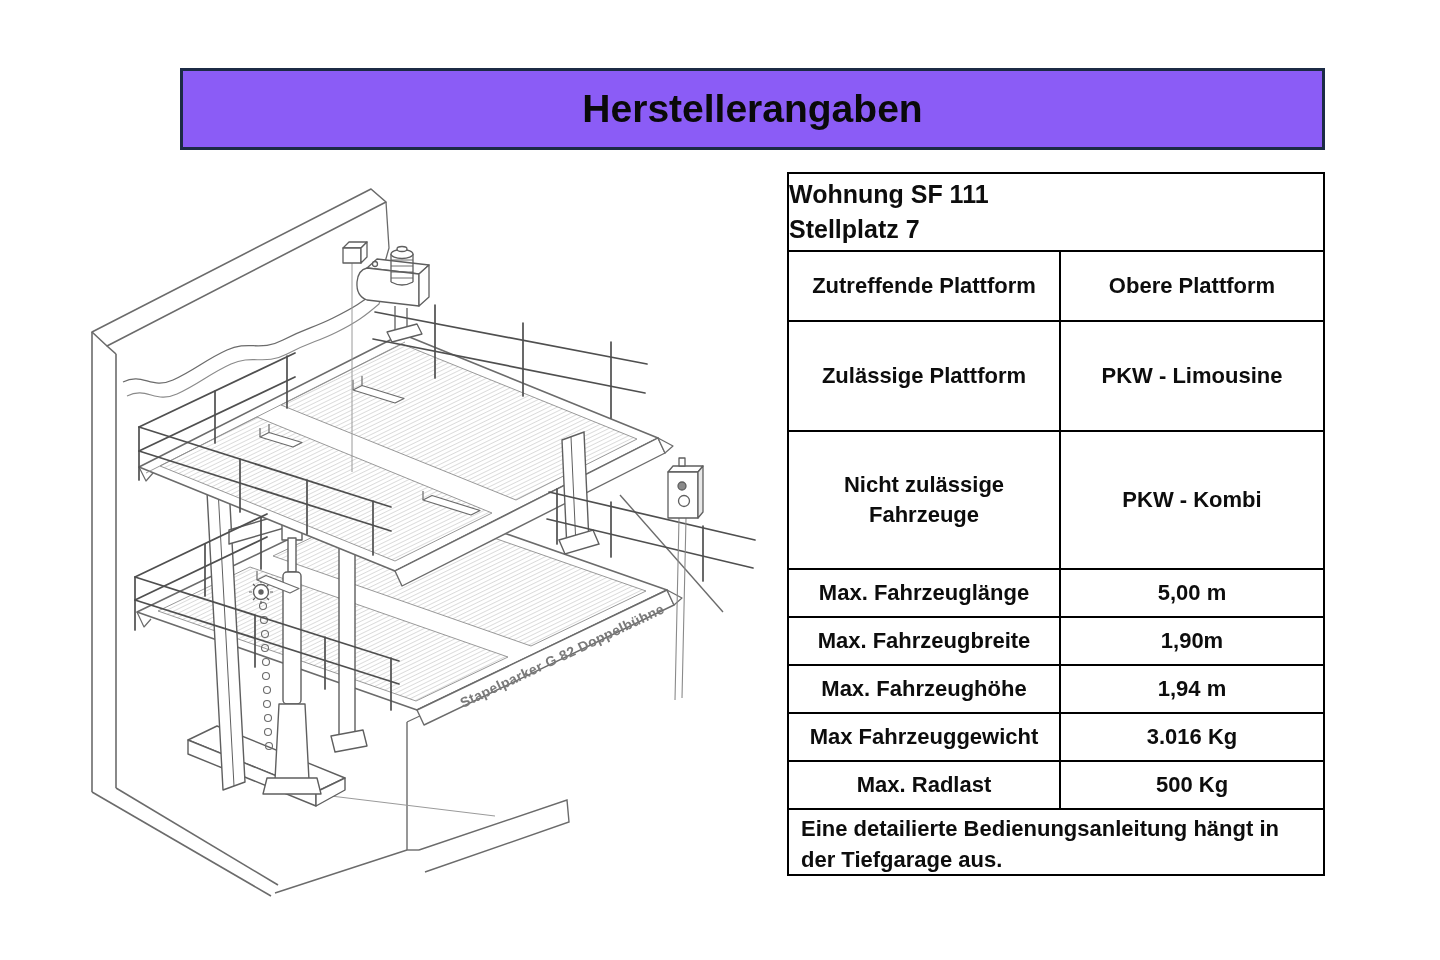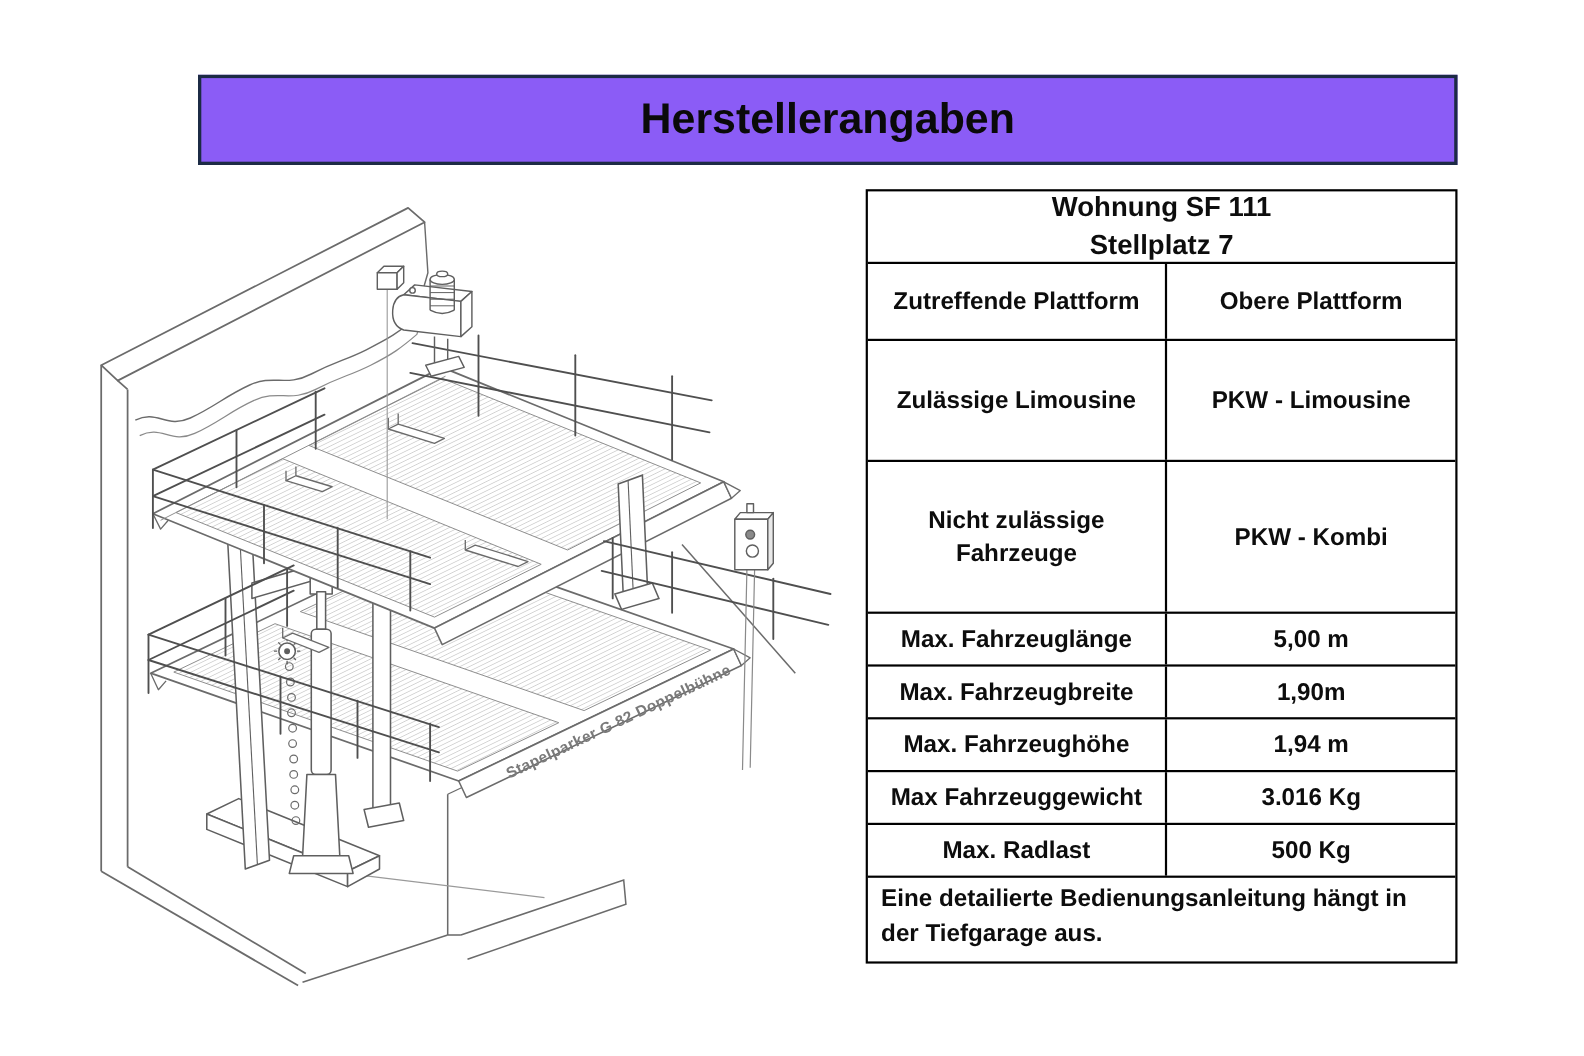--- a/index.html
+++ b/index.html
@@ -19,22 +19,22 @@
   
   .drawing-wrap{position:absolute;left:55px;top:140px;width:710px;height:760px;}
   .iso-caption{font-size:14px;fill:#7a7a7a;font-weight:bold;letter-spacing:0.4px;}
   
   .spec-table{
     position:absolute;left:787px;top:172px;width:538px;height:704px;
     border:2px solid #000;box-sizing:border-box;background:#fff;
     color:#0d0d0d;font-weight:bold;
   }
   .t-header{
-    height:64px;box-sizing:border-box;display:flex;flex-direction:column;
-    align-items:center;justify-content:center;font-size:25px;line-height:35px;
+    height:76px;box-sizing:border-box;display:flex;flex-direction:column;
+    align-items:flex-start;justify-content:center;font-size:25px;line-height:35px;
   }
   .t-row{
     display:grid;grid-template-columns:272px 1fr;box-sizing:border-box;
     border-top:2px solid #000;
   }
   .t-cell{
     display:flex;align-items:center;justify-content:center;text-align:center;
     font-size:22px;box-sizing:border-box;padding:0 8px;line-height:30px;
   }
   .t-cell.label{border-right:2px solid #000;}
@@ -228,21 +228,21 @@
 <div class="spec-table">
   <div class="t-header">
     <div>Wohnung SF 111</div>
     <div>Stellplatz 7</div>
   </div>
   <div class="t-row r0">
     <div class="t-cell label">Zutreffende Plattform</div>
     <div class="t-cell value">Obere Plattform</div>
   </div>
   <div class="t-row r1">
-    <div class="t-cell label">Zulässige Limousine</div>
+    <div class="t-cell label">Zulässige Plattform</div>
     <div class="t-cell value">PKW - Limousine</div>
   </div>
   <div class="t-row r2">
     <div class="t-cell label">Nicht zulässige Fahrzeuge</div>
     <div class="t-cell value">PKW - Kombi</div>
   </div>
   <div class="t-row r3">
     <div class="t-cell label">Max. Fahrzeuglänge</div>
     <div class="t-cell value">5,00 m</div>
   </div>

